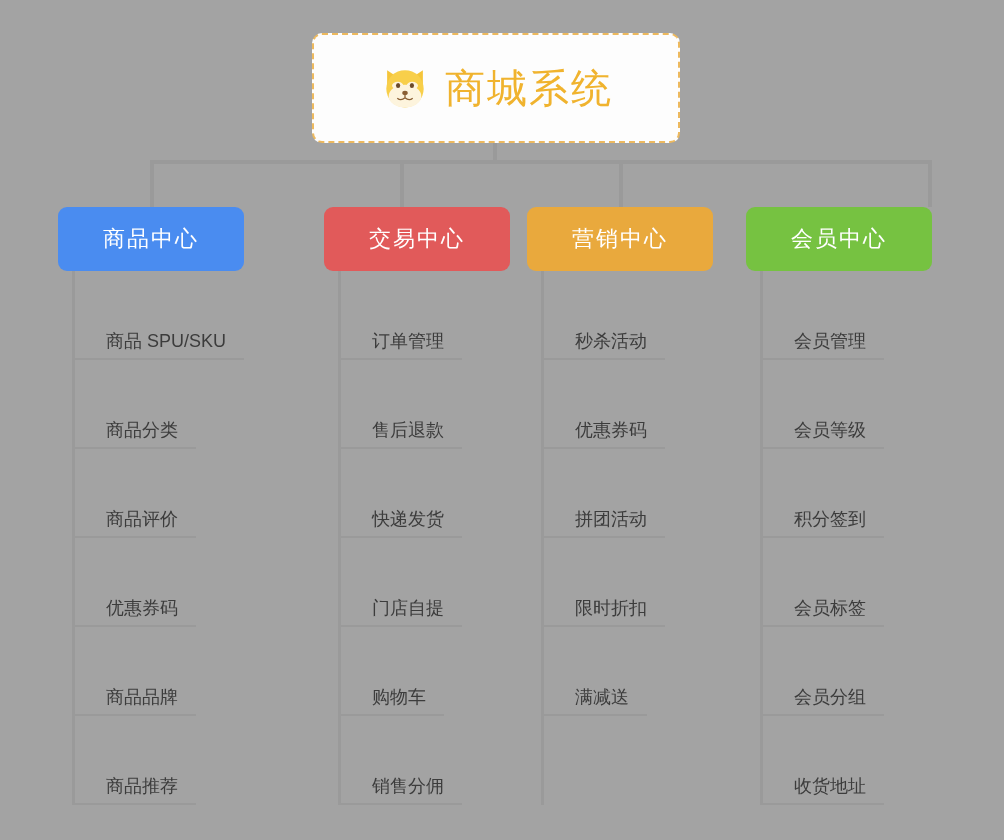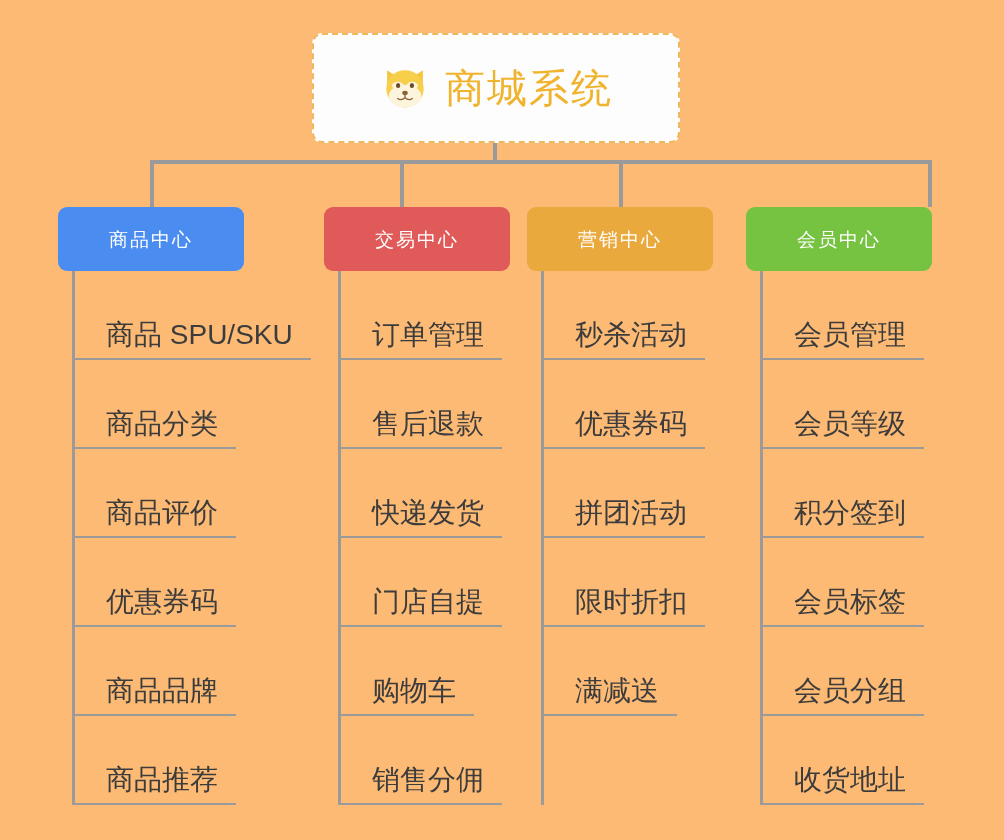--- a/index.html
+++ b/index.html
@@ -9,21 +9,21 @@
     height: 840px;
     background: #f8f8f8;
     font-family: "Liberation Sans", "DejaVu Sans", sans-serif;
     overflow: hidden;
   }
 
   #diagram {
     position: relative;
     width: 1004px;
     height: 840px;
-    background: #fdba74;
+    background: #a3a3a3;
   }
 
   
   .root-node {
     position: absolute;
     left: 312px;
     top: 33px;
     width: 368px;
     height: 110px;
     background: #fdfdfd;
@@ -66,21 +66,21 @@
 
   .cat-box {
     position: relative;
     width: 186px;
     height: 64px;
     border-radius: 9px;
     display: flex;
     align-items: center;
     justify-content: center;
     color: #ffffff;
-    font-size: 19px;
+    font-size: 22px;
     letter-spacing: 2px;
     line-height: 1;
   }
 
   
   .trunk {
     position: absolute;
     left: 14px;
     top: 64px;
     width: 3px;
@@ -103,21 +103,21 @@
     position: absolute;
     left: 0;
     bottom: 0;
     display: inline-block;
     border-bottom: 2px solid #9a9a9a;
     padding: 0 18px 6px 34px;
     white-space: nowrap;
   }
 
   .leaf-label {
-    font-size: 28px;
+    font-size: 18px;
     color: #3c3c3c;
     line-height: 1.25;
     white-space: nowrap;
   }
 </style>
 </head>
 <body>
 
 <div id="diagram">
 

